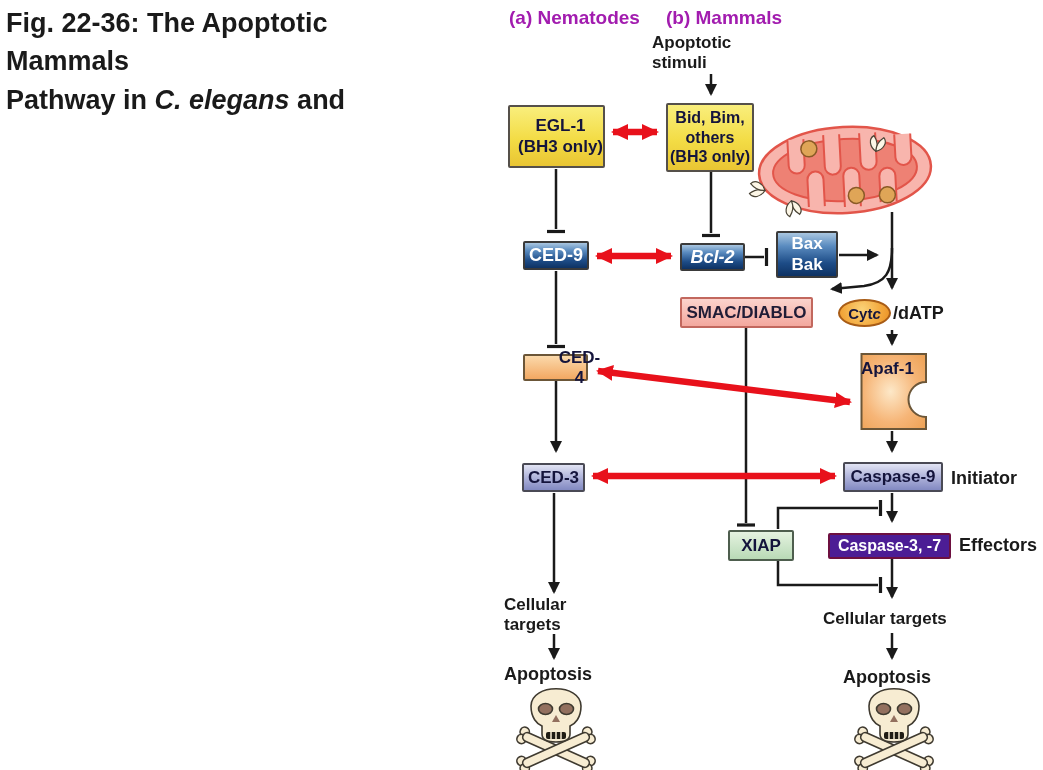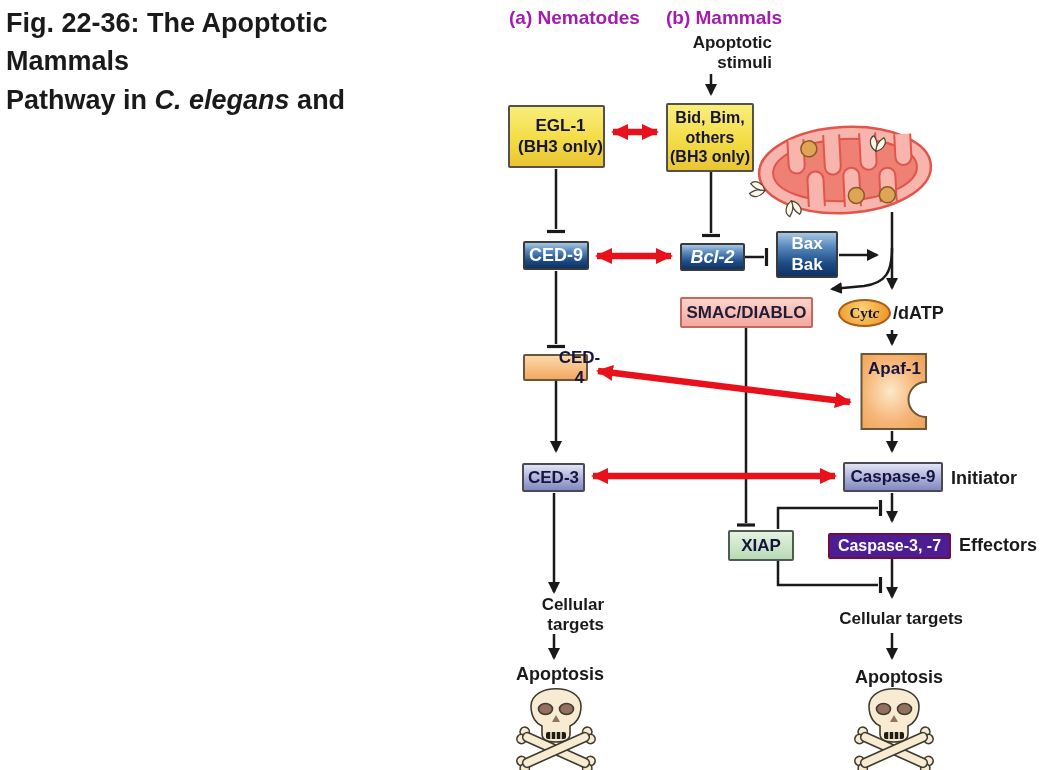--- a/index.html
+++ b/index.html
@@ -21,21 +21,21 @@
   .lavender{background:linear-gradient(180deg,#e2e4f4 0%,#b4b8dd 45%,#8289c2 100%);
             border:2px solid #4a4a55;color:#14143c;border-radius:2px;}
   .magenta{background:#4c1d95;border:2px solid #6d1040;color:#ffffff;border-radius:2px;}
   .green{background:linear-gradient(180deg,#e4f2e0 0%,#b9dab6 100%);
          border:2px solid #4e5e4e;color:#14143c;border-radius:2px;}
   .ellipse{background:radial-gradient(circle at 45% 35%,#fad278 0%,#f3a93e 60%,#ea8f22 100%);
            border:2px solid #a85c16;border-radius:50%;color:#14143c;}
   #page-title{left:6px;top:4px;width:380px;font-size:27px;font-weight:bold;
               line-height:1.42;color:#1a1a1a;z-index:2;}
   .header{font-size:19px;color:#a21caf;}
-  .center-text{text-align:right;line-height:1.15;}
+  .center-text{text-align:left;line-height:1.15;}
 </style>
 </head>
 <body>
 
 <div id="canvas">
 
   <svg id="connector-layer" width="1043" height="770" viewBox="0 0 1043 770">
     <defs>
       <marker id="ab" markerUnits="userSpaceOnUse" markerWidth="14" markerHeight="14" refX="10" refY="6" orient="auto">
         <path d="M0,0 L12,6 L0,12 Z" fill="#1a1a1a"></path>
@@ -173,21 +173,21 @@
     <div>Bid, Bim,</div>
     <div>others</div>
     <div>(BH3 only)</div>
   </div>
   <div class="node blue" style="left:680px;top:243px;width:65px;height:28px;font-size:18px;font-style:italic;">Bcl-2</div>
   <div class="node blue" style="left:776px;top:231px;width:62px;height:47px;font-size:17px;line-height:1.2;">
     <div>Bax</div>
     <div>Bak</div>
   </div>
   <div class="node pink" style="left:680px;top:297px;width:133px;height:31px;font-size:17px;">SMAC/DIABLO</div>
-  <div class="node ellipse" style="left:838px;top:299px;width:53px;height:28px;font-size:15px;flex-direction:row;font-family:Liberation Serif, serif;">
+  <div class="node ellipse" style="left:838px;top:299px;width:53px;height:28px;font-size:15px;flex-direction:row;">
     <span>Cyt </span>
       <i>c</i>
   </div>
   <div class="lbl" style="left:893px;top:303px;font-size:18px;">/dATP</div>
   <div class="lbl center-text" style="left:861px;top:359px;width:60px;font-size:17px;color:#14143c;z-index:3;">Apaf-1</div>
   <div class="node lavender" style="left:843px;top:462px;width:100px;height:30px;font-size:17px;">Caspase-9</div>
   <div class="lbl" style="left:951px;top:468px;font-size:18px;">Initiator</div>
   <div class="node green" style="left:728px;top:530px;width:66px;height:31px;font-size:17px;">XIAP</div>
   <div class="node magenta" style="left:828px;top:533px;width:123px;height:26px;font-size:16px;">Caspase-3, -7</div>
   <div class="lbl" style="left:959px;top:535px;font-size:18px;">Effectors</div>

